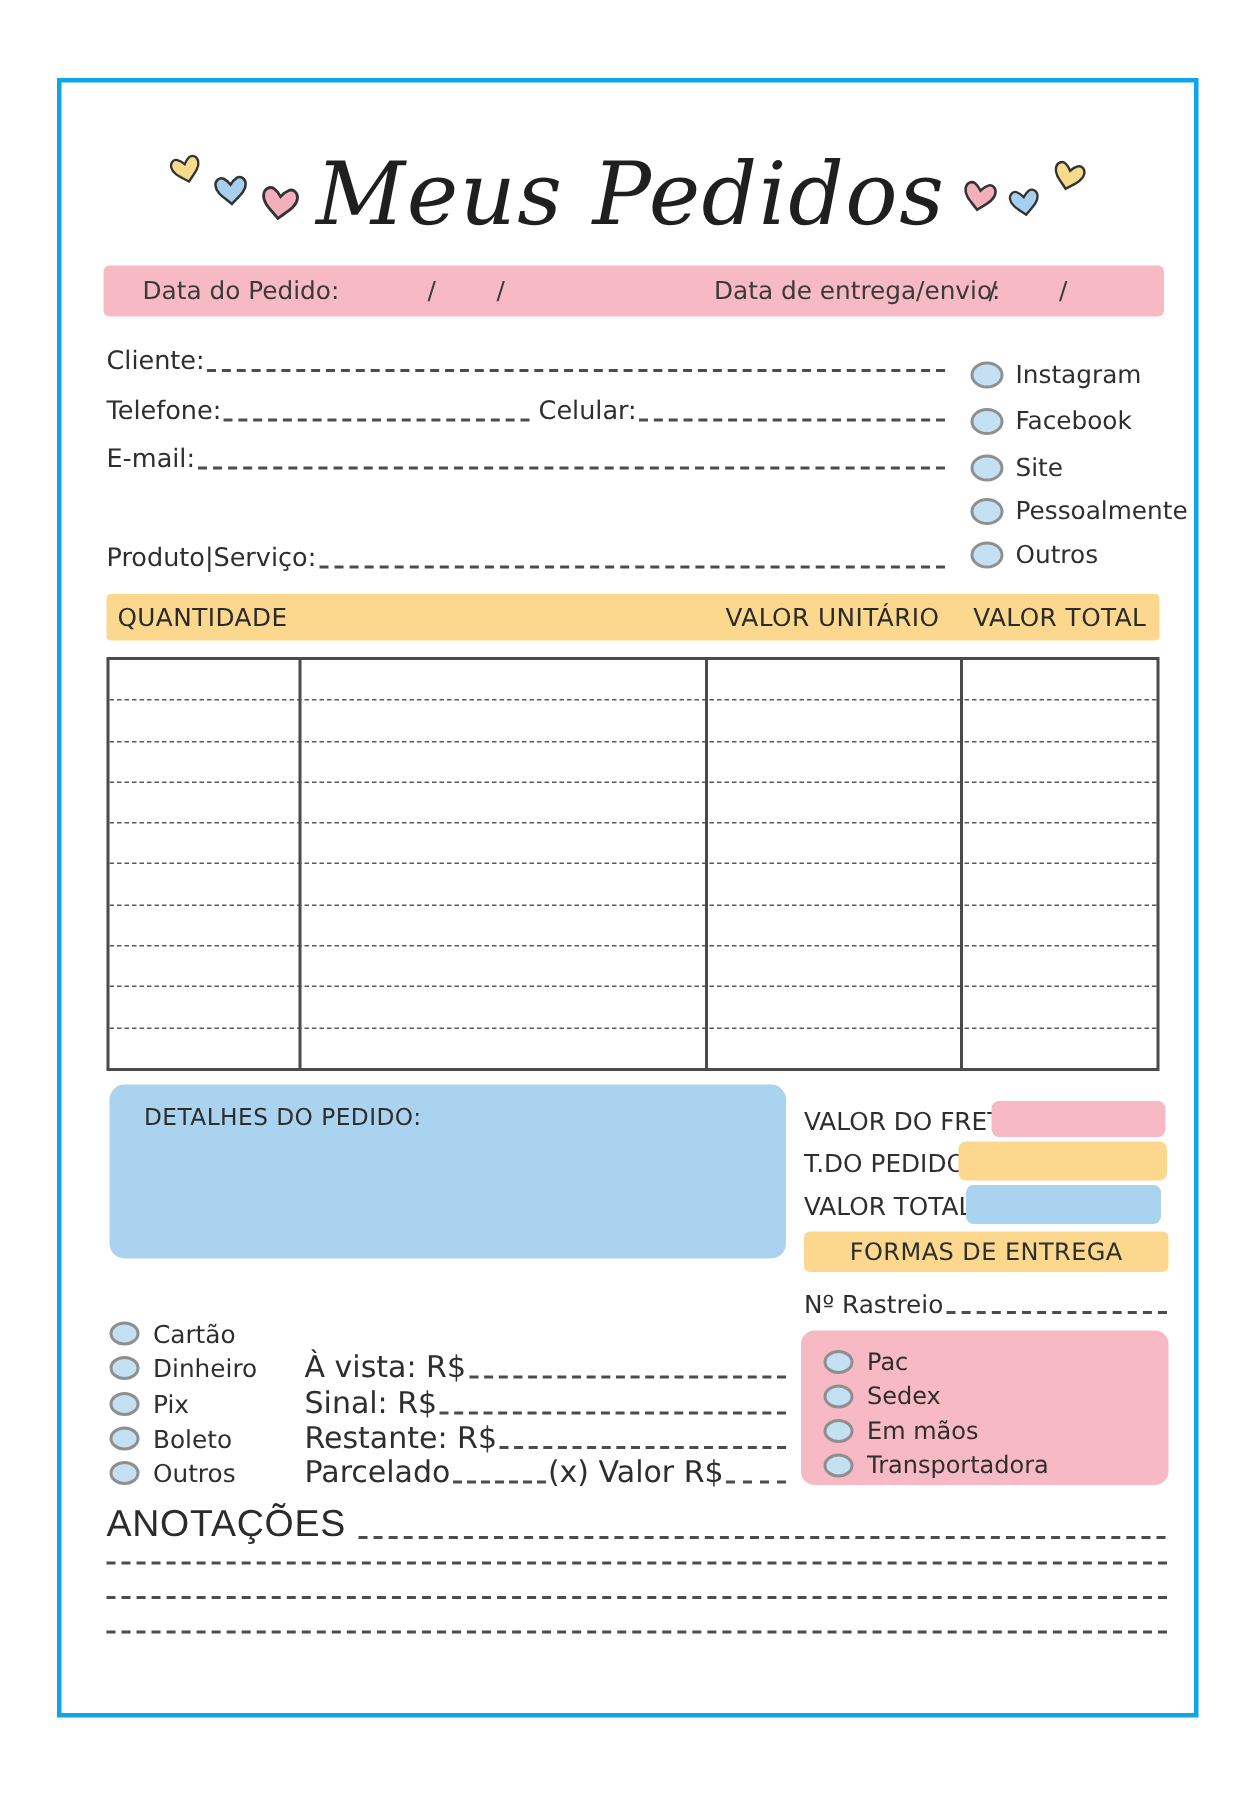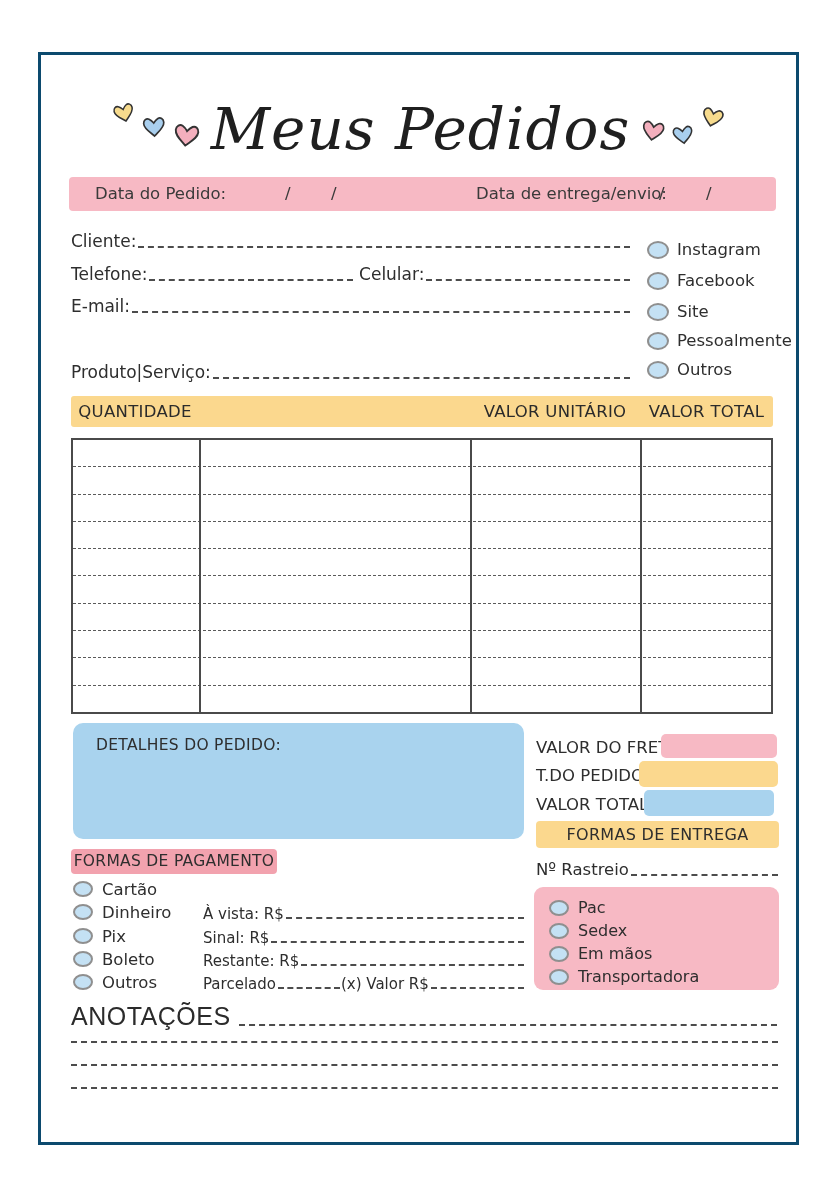--- a/index.html
+++ b/index.html
@@ -1,17 +1,17 @@
 <!DOCTYPE html>
 <html style="--pink: #f7b9c4; --pink-deep: #f2a2ae; --yellow: #fbd88e; --blue: #a9d3ee; --cb-blue: #c4e1f4;"><head>
 <meta charset="utf-8">
 <style>
   * { margin:0; padding:0; box-sizing:border-box; }
   html,body { width:837px; height:1200px; background:#ffffff; font-family:"DejaVu Sans", sans-serif; color:#2e2e2e; }
-  .frame { position:absolute; left:38px; top:52px; width:761px; height:1093px; border:3px solid #0c4a6e; background:#fff; }
+  .frame { position:absolute; left:38px; top:52px; width:761px; height:1093px; border:3px solid #0ea5e9; background:#fff; }
 
   
   .header { position:absolute; left:0; right:0; top:26px; height:96px; display:flex; justify-content:center; align-items:center; gap:7px; }
   .title { font-family:"DejaVu Serif", serif; font-style:italic; font-size:58px; color:#1f1f1f; letter-spacing:1px; white-space:nowrap; padding:0 4px; }
   .heart { display:block; }
 
   
   .date-bar { position:absolute; left:28px; top:122px; width:707px; height:34px; background:var(--pink); border-radius:4px; }
   .date-bar span { position:absolute; top:0; line-height:34px; font-size:16.5px; color:#3a3a3a; }
 
@@ -42,21 +42,21 @@
   .val-box { position:absolute; border-radius:5px; }
 
   .entrega-head { position:absolute; left:495px; top:766px; width:243px; height:27px; background:var(--yellow); border-radius:4px; text-align:center; line-height:27px; font-size:16px; letter-spacing:0.3px; }
   .rastreio { position:absolute; left:495px; top:800px; width:243px; height:24px; display:flex; align-items:flex-end; font-size:16.5px; }
 
   .ship-box { position:absolute; left:493px; top:832px; width:245px; height:103px; background:var(--pink); border-radius:9px; padding:9px 0 0 15px; }
   .ship-item { height:23px; display:flex; align-items:center; gap:9px; font-size:16px; }
 
   .pag-head { position:absolute; left:30px; top:794px; width:206px; height:25px; background:var(--pink-deep); border-radius:4px; text-align:center; line-height:25px; font-size:15.5px; letter-spacing:0.3px; }
   .pay-item { position:absolute; left:32px; height:22px; display:flex; align-items:center; gap:9px; font-size:16.5px; }
-  .pf { position:absolute; left:162px; width:322px; height:24px; display:flex; align-items:flex-end; font-size:15px; }
+  .pf { position:absolute; left:162px; width:322px; height:24px; display:flex; align-items:flex-end; font-size:20px; }
   .pf .lbl { white-space:nowrap; line-height:1.1; }
   .dots-fixed { flex:none; width:62px; border-bottom:2px dashed #4c4c4c; margin:0 1px 3px 2px; }
 
   
   .notes-row { position:absolute; left:30px; top:946px; width:707px; height:30px; display:flex; align-items:flex-end; }
   .notes-title { font-family:"Liberation Sans", sans-serif; font-size:25px; letter-spacing:0.5px; color:#2b2b2b; white-space:nowrap;margin-top:24px; }
   .note-line { position:absolute; left:30px; width:707px; border-bottom:2px dashed #4c4c4c; }
 </style>
 </head>
 <body>
@@ -183,21 +183,20 @@
     <div class="ship-item">
         <span class="cb sm"></span>
         <span>Em mãos</span>
       </div>
     <div class="ship-item">
         <span class="cb sm"></span>
         <span>Transportadora</span>
       </div>
   </div>
 
-  <div class="pag-head">FORMAS DE PAGAMENTO</div>
   <div class="pay-item" style="top:823px">
       <span class="cb sm"></span>
       <span>Cartão</span>
     </div>
   <div class="pay-item" style="top:846px">
       <span class="cb sm"></span>
       <span>Dinheiro</span>
     </div>
   <div class="pay-item" style="top:870px">
       <span class="cb sm"></span>

